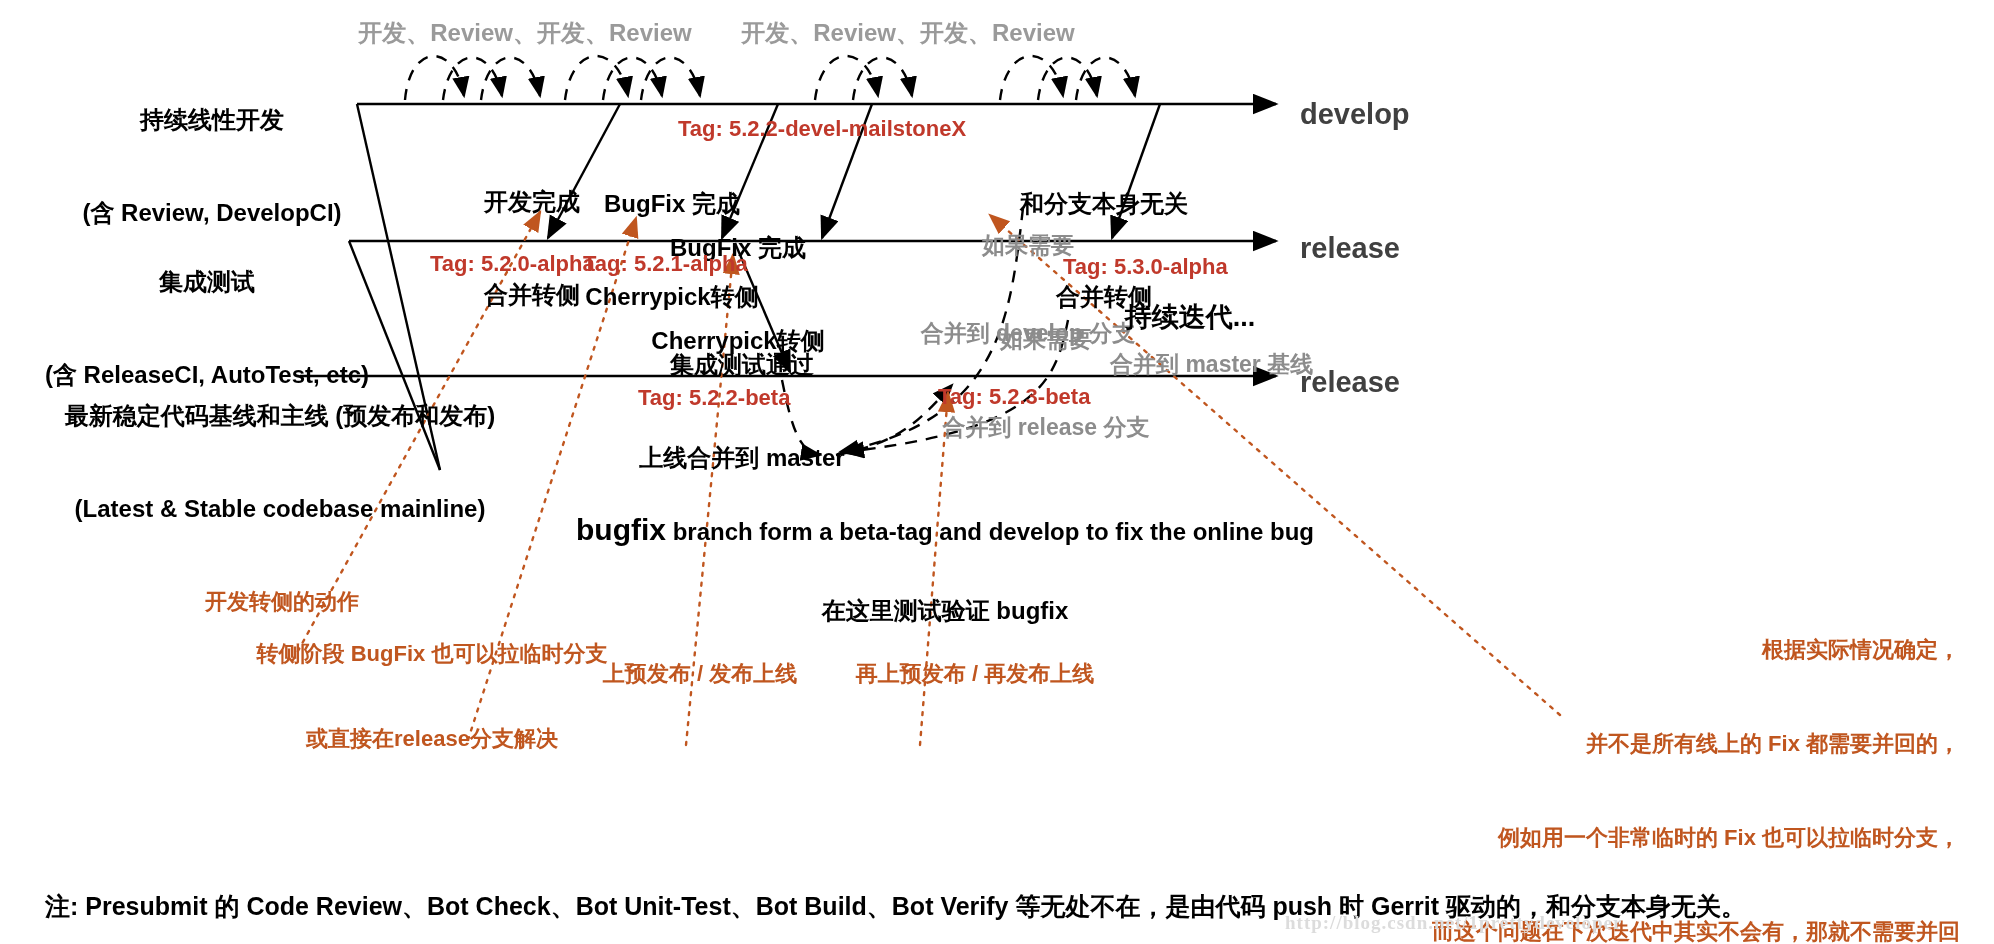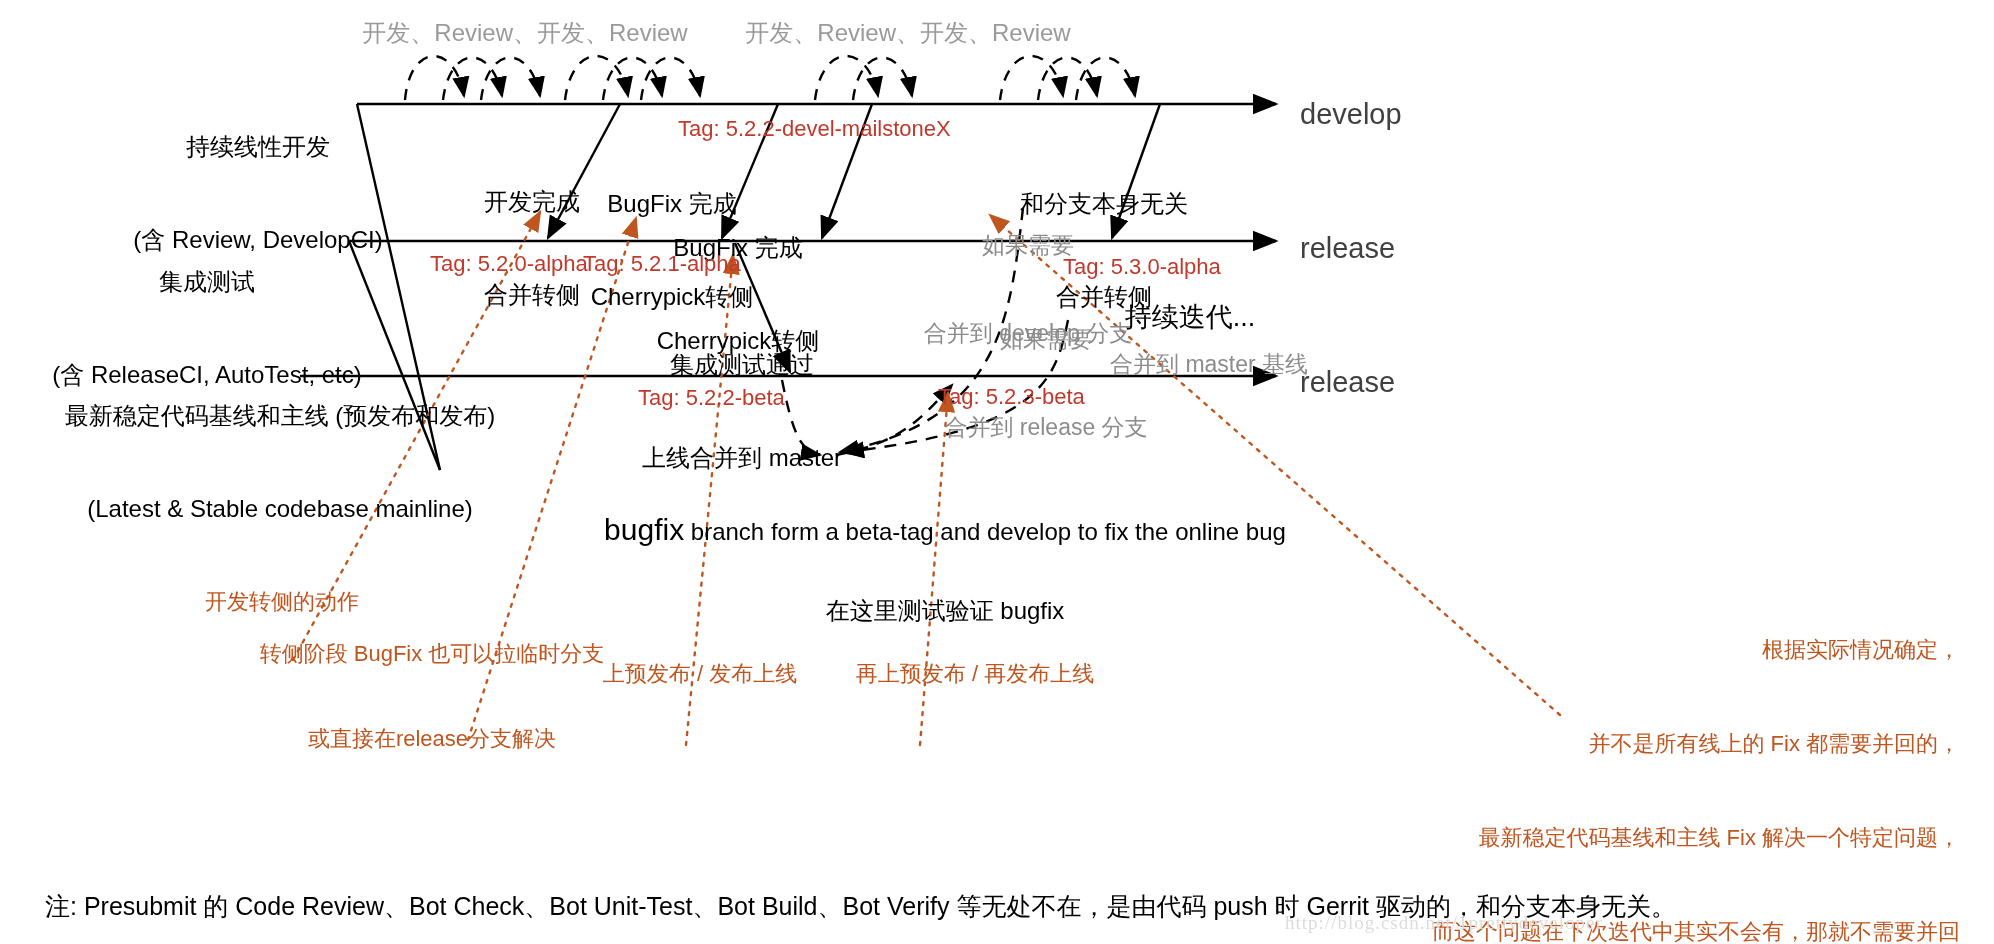--- a/index.html
+++ b/index.html
@@ -7,20 +7,21 @@
     padding: 0;
     background: #ffffff;
   }
   #stage {
     position: relative;
     width: 1994px;
     height: 944px;
     background: #ffffff;
     font-family: "Liberation Sans", "DejaVu Sans", sans-serif;
     overflow: hidden;
+    font-weight: bold;
   }
   #svg-layer {
     position: absolute;
     left: 0;
     top: 0;
     width: 1994px;
     height: 944px;
   }
   .lbl {
     position: absolute;
@@ -165,21 +166,21 @@
     </g>
   </svg>
 
   <div class="lbl top-gray center" style="left:525px; top:18px;">开发、Review、开发、Review</div>
   <div class="lbl top-gray center" style="left:908px; top:18px;">开发、Review、开发、Review</div>
 
   <div class="lbl branch-name left" style="left:1300px; top:96px;">develop</div>
   <div class="lbl branch-name left" style="left:1300px; top:230px;">release</div>
   <div class="lbl branch-name left" style="left:1300px; top:364px;">release</div>
 
-  <div class="lbl axis-caption center" style="left:212px; top:71px;margin-left:46px;">
+  <div class="lbl axis-caption center" style="left:212px; top:44px;">
     <div>持续线性开发</div>
     <div>(含 Review, DevelopCI)</div>
   </div>
 
   <div class="lbl axis-caption center" style="left:168px; top:206px;margin-left:39px;">
     <div>集成测试</div>
     <div>(含 ReleaseCI, AutoTest, etc)</div>
   </div>
 
   <div class="lbl axis-caption center" style="left:280px; top:340px;">
@@ -251,21 +252,21 @@
     <div>上预发布 / 发布上线</div>
   </div>
 
   <div class="lbl orange-note center" style="left:975px; top:604px;">
     <div>再上预发布 / 再发布上线</div>
   </div>
 
   <div class="lbl orange-note right" style="left:1960px; top:572px; line-height:1.42;">
     <div>根据实际情况确定，</div>
     <div>并不是所有线上的 Fix 都需要并回的，</div>
-    <div>最新稳定代码基线和主线 Fix 解决一个特定问题，</div>
+    <div>例如用一个非常临时的 Fix 也可以拉临时分支，</div>
     <div>而这个问题在下次迭代中其实不会有，那就不需要并回</div>
   </div>
 
   <div class="lbl footer-note left" style="left:45px; top:890px;">注: Presubmit 的 Code Review、Bot Check、Bot Unit-Test、Bot Build、Bot Verify 等无处不在，是由代码 push 时 Gerrit 驱动的，和分支本身无关。</div>
 
   <div class="watermark" style="left:1285px; top:912px;">http://blog.csdn.net/1prettydeveloper</div>
 
 </div>
 
 </body></html>

